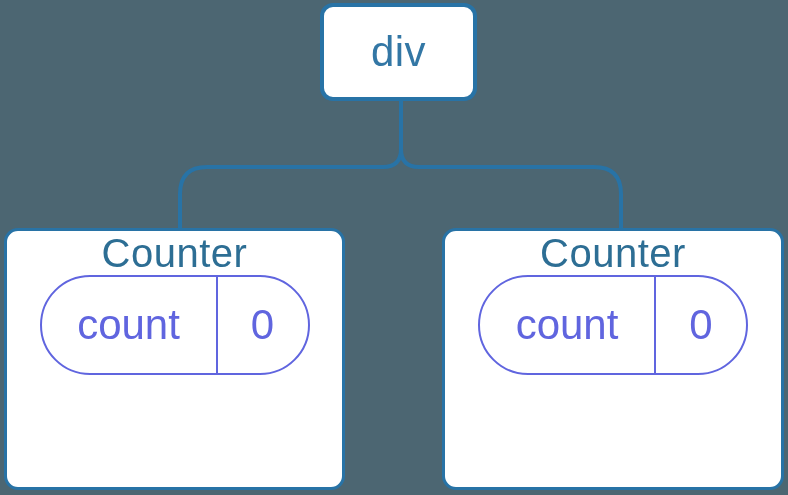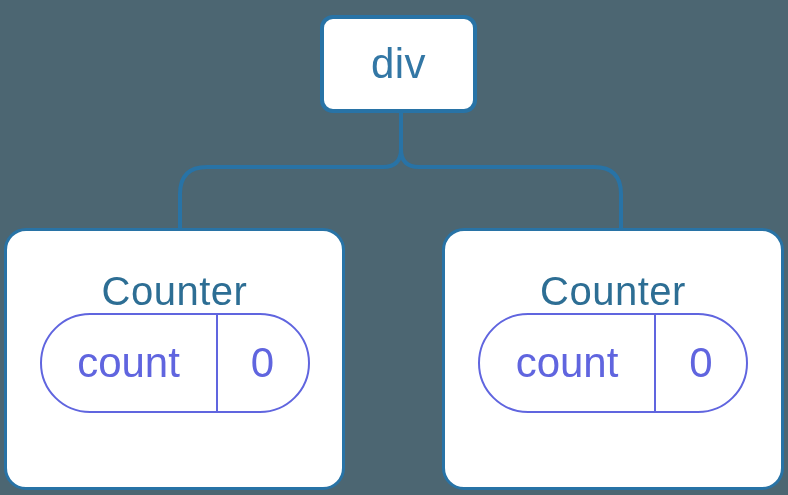--- a/index.html
+++ b/index.html
@@ -19,46 +19,45 @@
     inset: 0;
   }
   svg.connectors {
     position: absolute;
     left: 0;
     top: 0;
   }
   .node-root {
     position: absolute;
     left: 320px;
-    top: 15px;
+    top: 3px;
     width: 157px;
     height: 98px;
     box-sizing: border-box;
     background: #ffffff;
     border: 4px solid #2873A6;
     border-radius: 13px;
     display: flex;
     align-items: center;
     justify-content: center;
     font-size: 42px;
     color: #3377A5;
     letter-spacing: 0.5px;
   }
   .card {
     position: absolute;
     top: 228px;
     height: 262px;
     box-sizing: border-box;
     background: #ffffff;
     border: 3px solid #2873A6;
-    border-radius: 22px;
+    border-radius: 14px;
     display: flex;
     flex-direction: column;
     align-items: center;
-    padding-top: 38px;
   }
   .card.left  { left: 4px;   width: 341px; }
   .card.right { left: 442px; width: 342px; }
   .card-title {
     font-size: 40px;
     line-height: 44px;
     font-weight: 500;
     color: #2D6E94;
     letter-spacing: 0.5px;
   }

